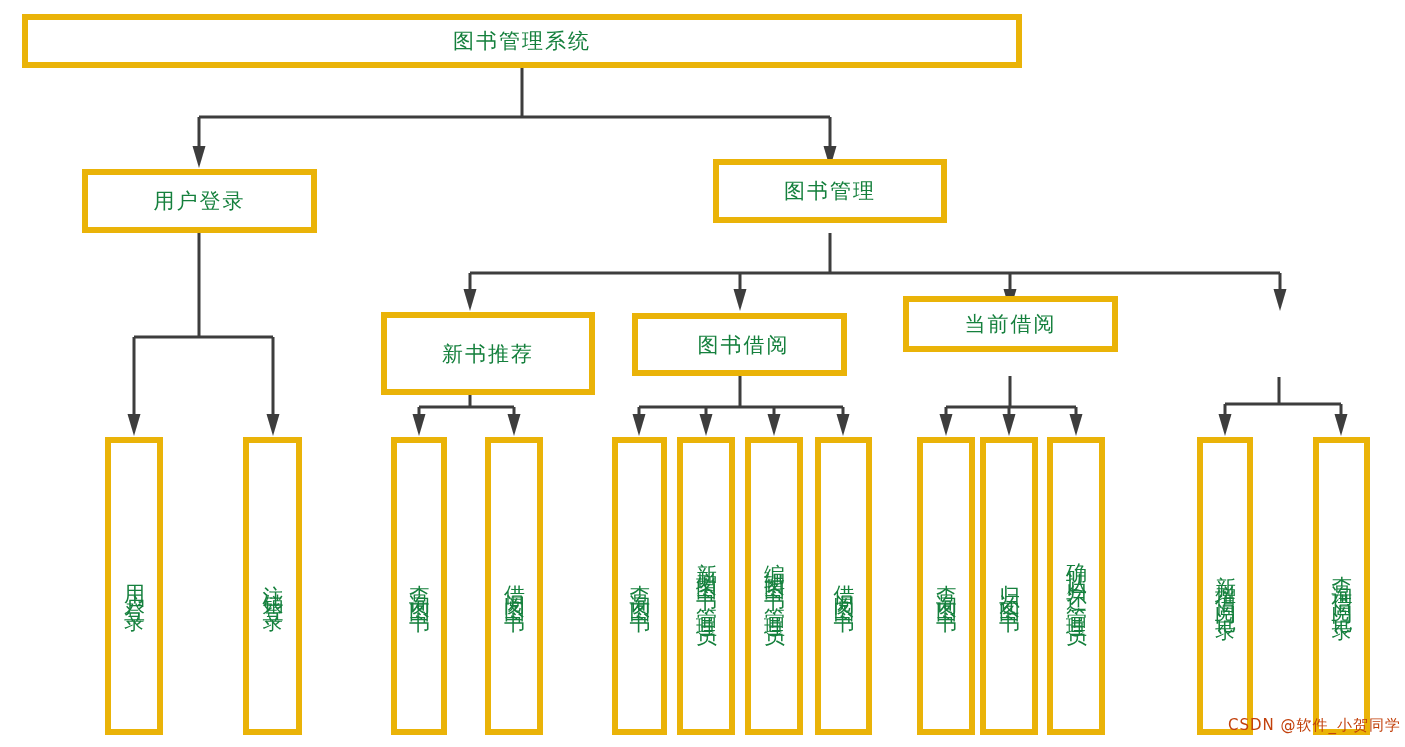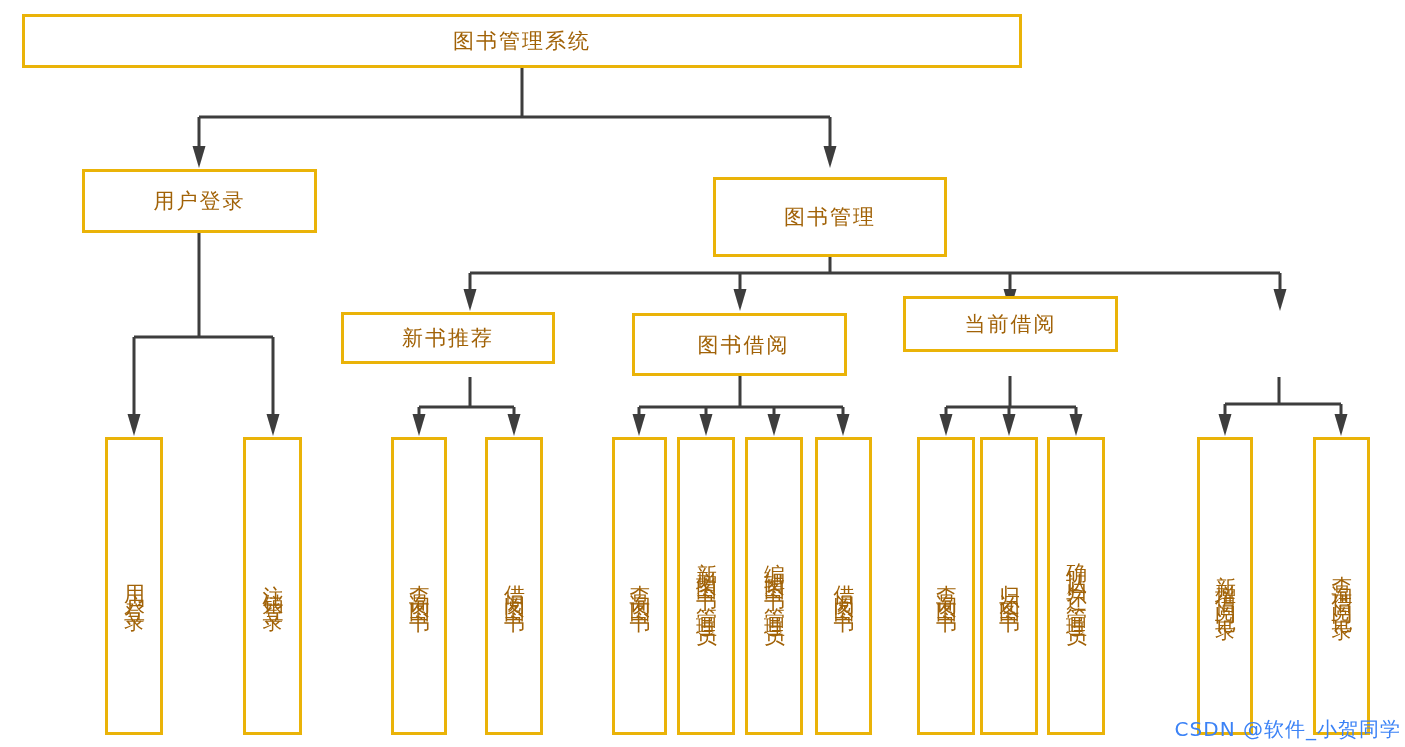--- a/index.html
+++ b/index.html
@@ -9,22 +9,22 @@
     height: 747px;
     background: #ffffff;
     overflow: hidden;
     font-family: "DejaVu Sans", "Liberation Sans", sans-serif;
   }
   .wires { position: absolute; left: 0; top: 0; }
   .node, .leaf {
     position: absolute;
     box-sizing: border-box;
     background: #ffffff;
-    border: 3px solid #eab308;
-    color: #a16207;
+    border: 6px solid #eab308;
+    color: #15803d;
     display: flex;
     align-items: center;
     justify-content: center;
   }
   .node {
     font-size: 21px;
     letter-spacing: 2px;
     white-space: nowrap;
   }
   .leaf {
@@ -33,22 +33,22 @@
     font-size: 21px;
     writing-mode: vertical-rl;
     text-orientation: mixed;
     letter-spacing: 9px;
     line-height: 1;
   }
   .watermark {
     position: absolute;
     top: 716px;
     right: 4px;
-    font-size: 20px;
-    color: #3b82f6;
+    font-size: 15px;
+    color: #c2410c;
     letter-spacing: 1px;
     white-space: nowrap;
     z-index: 5;
   }
 </style>
 </head>
 <body>
 
 <div class="stage">
 
@@ -88,23 +88,23 @@
       <polygon points="1002.5,414 1015.5,414 1009,436"></polygon>
       <polygon points="1069.5,414 1082.5,414 1076,436"></polygon>
       <polygon points="1218.5,414 1231.5,414 1225,436"></polygon>
       <polygon points="1334.5,414 1347.5,414 1341,436"></polygon>
     </g>
   </svg>
 
   <div class="node" style="left:22px; top:14px; width:1000px; height:54px;">图书管理系统</div>
 
   <div class="node" style="left:82px; top:169px; width:235px; height:64px;">用户登录</div>
-  <div class="node" style="left:713px; top:177px; width:234px; height:80px;">图书管理</div>
+  <div class="node" style="left:713px; top:159px; width:234px; height:64px;">图书管理</div>
 
-  <div class="node" style="left:341px; top:312px; width:214px; height:52px;">新书推荐</div>
+  <div class="node" style="left:381px; top:312px; width:214px; height:83px;">新书推荐</div>
   <div class="node" style="left:632px; top:313px; width:215px; height:63px;padding-left:8px;">图书借阅</div>
   <div class="node" style="left:903px; top:296px; width:215px; height:56px;">当前借阅</div>
 
   <div class="leaf" style="left:105px; width:58px;">用户登录</div>
   <div class="leaf" style="left:243px; width:59px;">注销登录</div>
 
   <div class="leaf" style="left:391px; width:56px;">查询图书</div>
   <div class="leaf" style="left:485px; width:58px;">借阅图书</div>
 
   <div class="leaf" style="left:612px; width:55px;">查询图书</div>

